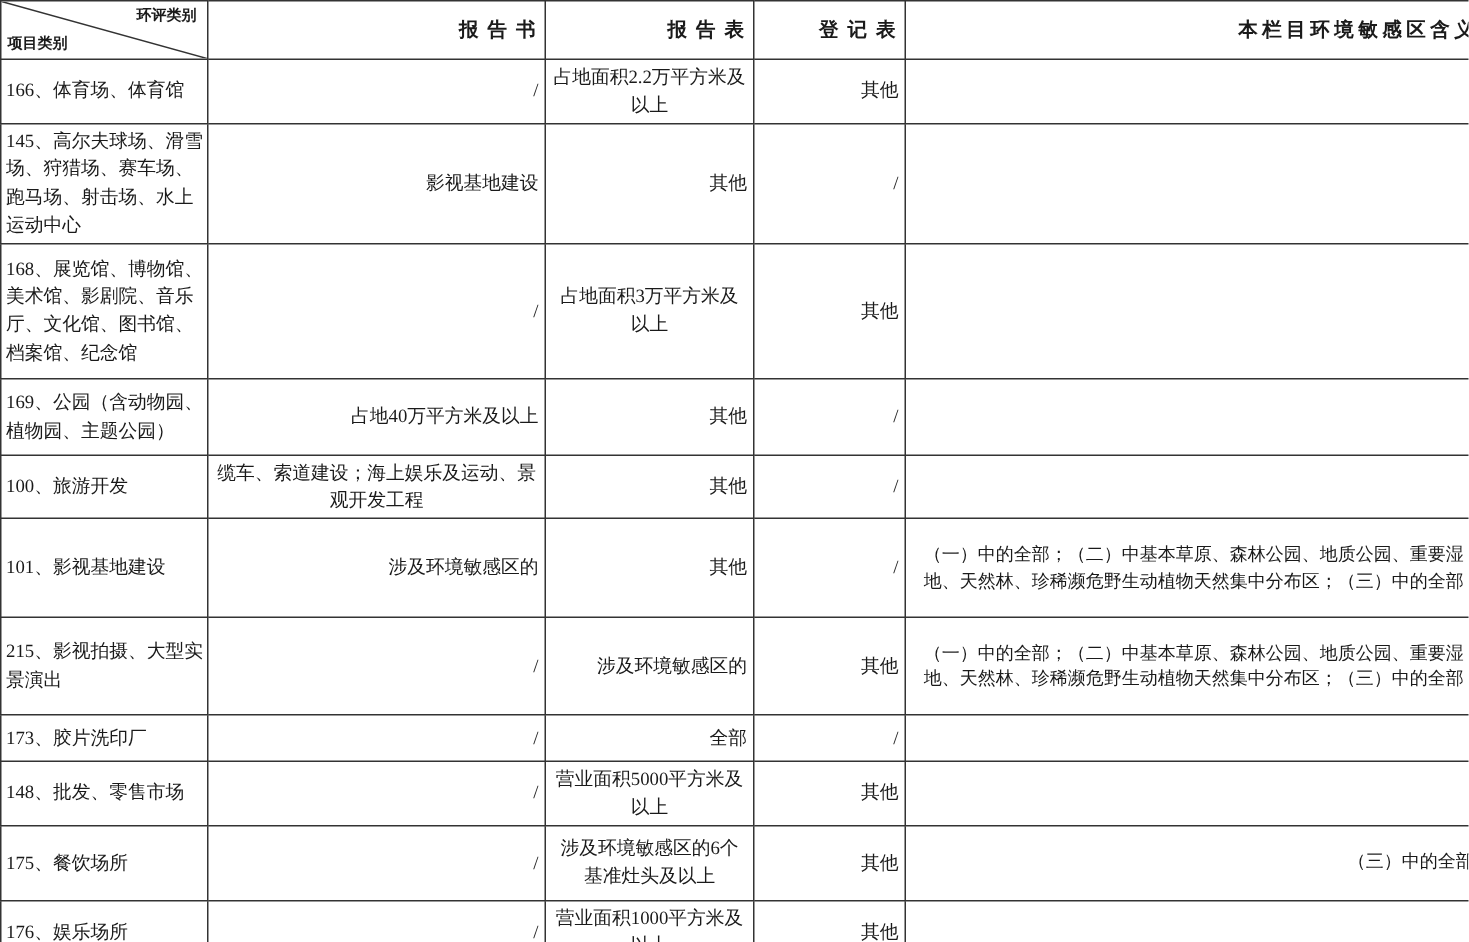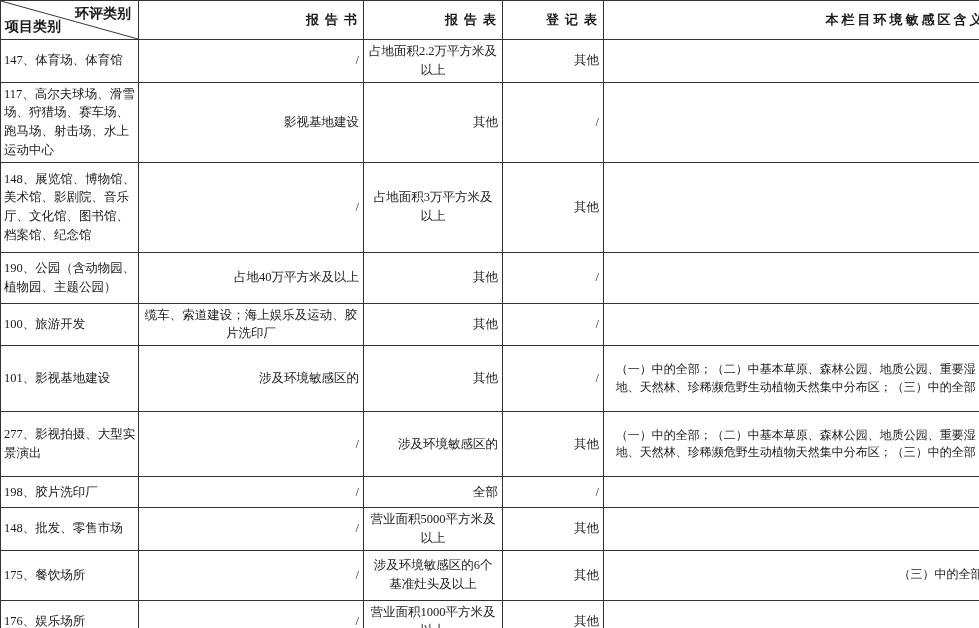--- a/index.html
+++ b/index.html
@@ -36,21 +36,21 @@
   tbody tr:nth-child(8)  { height:31px; }
   tbody tr:nth-child(9)  { height:39px; }
   tbody tr:nth-child(10) { height:50px; }
   tbody tr:nth-child(11) { height:40px; }
   td.cat { text-align:left; padding-left:3px; padding-right:2px; }
   td.al  { text-align:center; }
   td.meaning { font-size:12px; line-height:1.45; padding-left:5px; padding-right:3px; }
   
   th.diag {
     position:relative; padding:0; letter-spacing:0;
-    font-size:14px; text-align:left;
+    font-size:10px; text-align:left;
   }
   th.diag svg.diag-line {
     position:absolute; left:0; top:0; width:100%; height:100%; display:block;
   }
   th.diag .lbl-top {
     position:absolute; top:2px; right:7px; font-weight:bold;
   }
   th.diag .lbl-bottom {
     position:absolute; bottom:2px; left:4px; font-weight:bold;
   }
@@ -76,70 +76,70 @@
         <span class="lbl-bottom">项目类别</span>
       </th>
       <th>报告书</th>
       <th>报告表</th>
       <th>登记表</th>
       <th class="meaning-col">本栏目环境敏感区含义</th>
     </tr>
   </thead>
   <tbody>
     <tr>
-      <td class="cat">147、体育场、体育馆</td>
+      <td class="cat">166、体育场、体育馆</td>
       <td>/</td>
       <td class="al">占地面积2.2万平方米及以上</td>
       <td>其他</td>
       <td class="meaning"></td>
     </tr>
     <tr>
-      <td class="cat">117、高尔夫球场、滑雪场、狩猎场、赛车场、跑马场、射击场、水上运动中心</td>
+      <td class="cat">145、高尔夫球场、滑雪场、狩猎场、赛车场、跑马场、射击场、水上运动中心</td>
       <td>影视基地建设</td>
       <td>其他</td>
       <td>/</td>
       <td class="meaning"></td>
     </tr>
     <tr>
-      <td class="cat">148、展览馆、博物馆、美术馆、影剧院、音乐厅、文化馆、图书馆、档案馆、纪念馆</td>
+      <td class="cat">168、展览馆、博物馆、美术馆、影剧院、音乐厅、文化馆、图书馆、档案馆、纪念馆</td>
       <td>/</td>
       <td class="al">占地面积3万平方米及以上</td>
       <td>其他</td>
       <td class="meaning"></td>
     </tr>
     <tr>
-      <td class="cat">190、公园（含动物园、植物园、主题公园）</td>
+      <td class="cat">169、公园（含动物园、植物园、主题公园）</td>
       <td>占地40万平方米及以上</td>
       <td>其他</td>
       <td>/</td>
       <td class="meaning"></td>
     </tr>
     <tr>
       <td class="cat">100、旅游开发</td>
-      <td class="al">缆车、索道建设；海上娱乐及运动、胶片洗印厂</td>
+      <td class="al">缆车、索道建设；海上娱乐及运动、景观开发工程</td>
       <td>其他</td>
       <td>/</td>
       <td class="meaning"></td>
     </tr>
     <tr>
       <td class="cat">101、影视基地建设</td>
       <td>涉及环境敏感区的</td>
       <td>其他</td>
       <td>/</td>
       <td class="meaning al">（一）中的全部；（二）中基本草原、森林公园、地质公园、重要湿地、天然林、珍稀濒危野生动植物天然集中分布区；（三）中的全部</td>
     </tr>
     <tr>
-      <td class="cat">277、影视拍摄、大型实景演出</td>
+      <td class="cat">215、影视拍摄、大型实景演出</td>
       <td>/</td>
       <td>涉及环境敏感区的</td>
       <td>其他</td>
       <td class="meaning al">（一）中的全部；（二）中基本草原、森林公园、地质公园、重要湿地、天然林、珍稀濒危野生动植物天然集中分布区；（三）中的全部</td>
     </tr>
     <tr>
-      <td class="cat">198、胶片洗印厂</td>
+      <td class="cat">173、胶片洗印厂</td>
       <td>/</td>
       <td>全部</td>
       <td>/</td>
       <td class="meaning"></td>
     </tr>
     <tr>
       <td class="cat">148、批发、零售市场</td>
       <td>/</td>
       <td class="al">营业面积5000平方米及以上</td>
       <td>其他</td>

